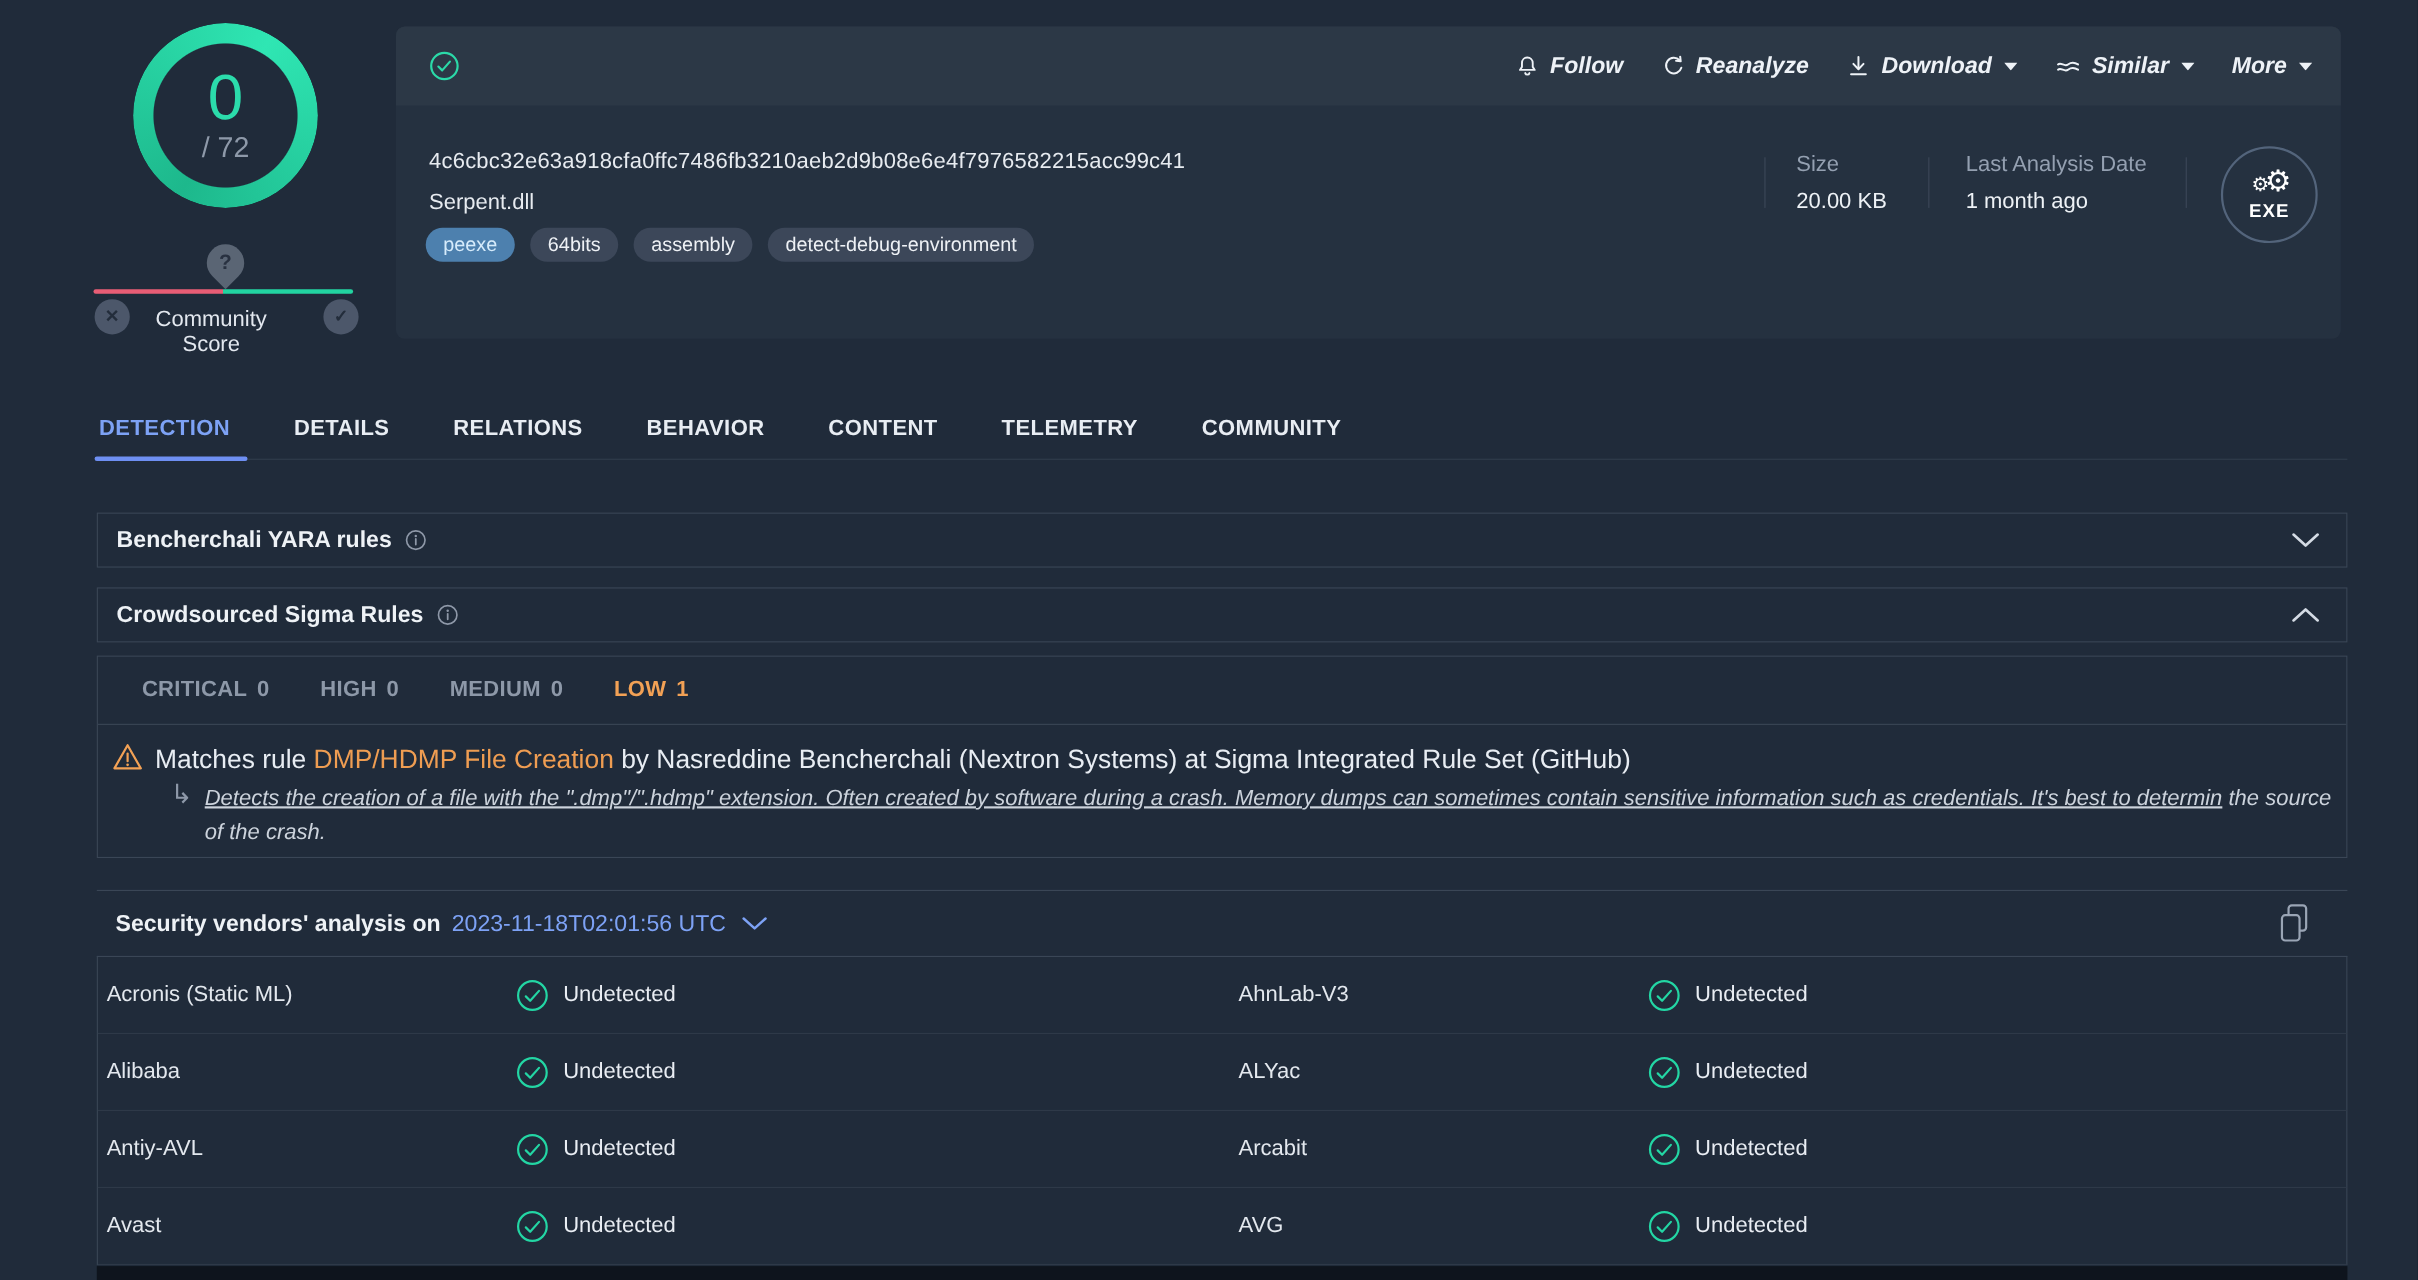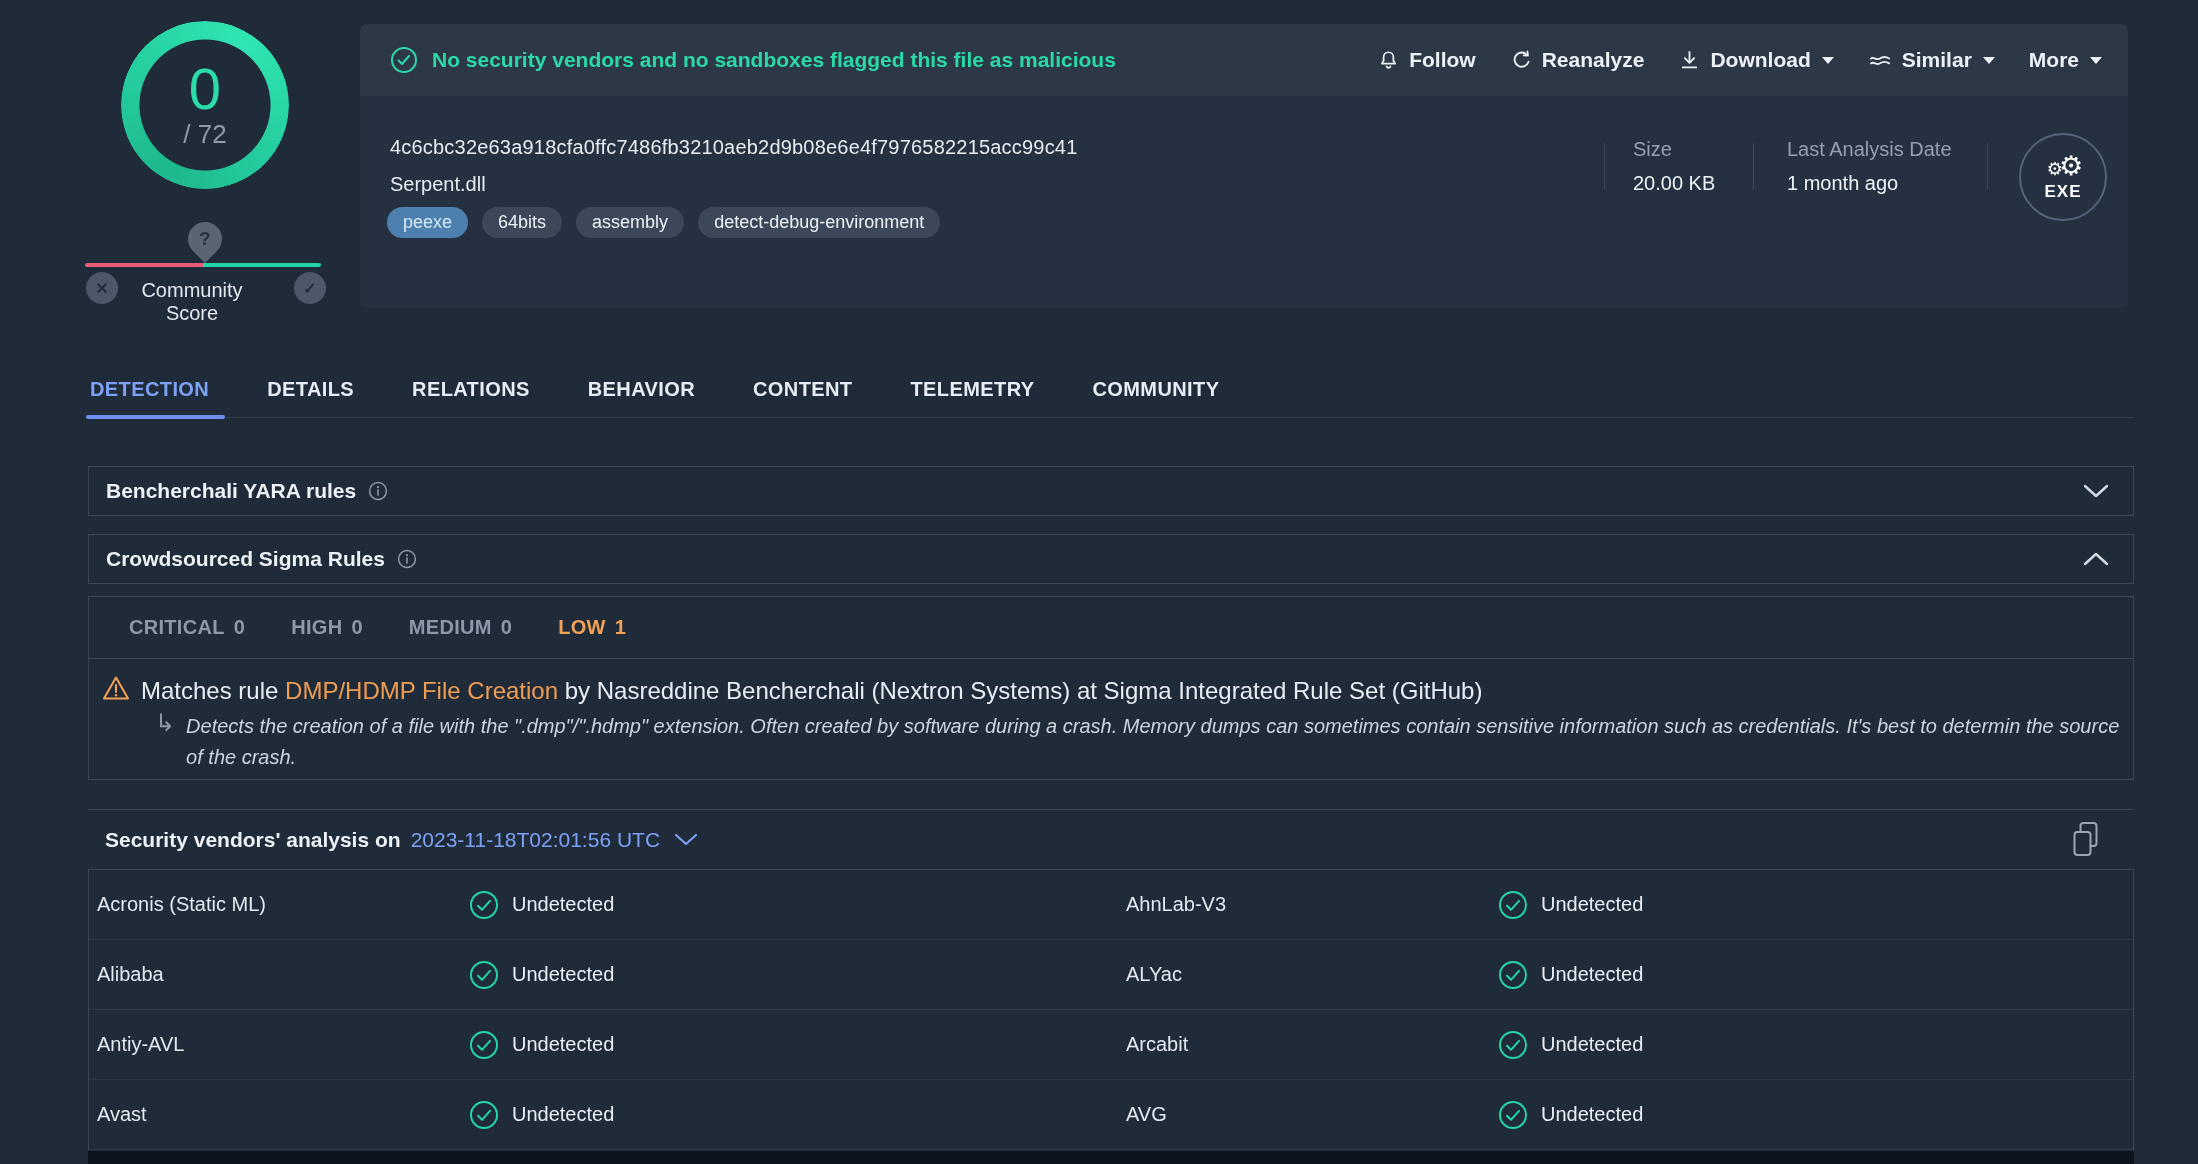--- a/index.html
+++ b/index.html
@@ -24,21 +24,21 @@
          display:flex; align-items:center; justify-content:center; color:#232d3b; font-size:16px; font-weight:bold; cursor:pointer; }
   .comm-no { left:86px; }
   .comm-yes { left:294px; }
   .community-label { position:absolute; left:118px; top:279px; width:148px; text-align:center; font-size:20px; color:#e3e8ef; }
 
   
   .header-panel { position:absolute; left:360px; top:24px; width:1768px; height:284px; background:#253140; border-radius:8px; }
   .banner { position:absolute; left:0; top:0; right:0; height:72px; background:#2c3846; border-radius:8px 8px 0 0;
             display:flex; align-items:center; padding:0 26px 0 30px; }
   .banner-msg { color:#2bd9a8; font-weight:bold; font-size:21px; margin-left:14px; }
-  .actions { margin-left:auto; display:flex; gap:34px; align-items:center; }
+  .actions { margin-left:auto; display:flex; gap:34px; align-items:center;font-style:italic; }
   .action { display:flex; align-items:center; gap:9px; font-size:21px; font-weight:bold; color:#eef2f7; cursor:pointer; white-space:nowrap; }
   .caret { margin-left:2px; }
 
   .hash { position:absolute; left:30px; top:112px; font-size:20px; color:#e7ebf0; letter-spacing:.2px; }
   .fname { position:absolute; left:30px; top:149px; font-size:20px; color:#e7ebf0; }
   .tags { position:absolute; left:27px; top:183px; display:flex; gap:14px; }
   .tag { height:31px; border-radius:16px; background:#3c4759; color:#eef1f5; font-size:18px; display:flex; align-items:center; padding:0 16px; cursor:pointer; }
   .tag.hl { background:#4d80ae; color:#d6ebfb; }
 
   .vdiv { position:absolute; top:119px; width:1px; height:46px; background:#3c4859; }
@@ -70,21 +70,21 @@
   .sev { font-size:20px; font-weight:bold; color:#8d98a8; letter-spacing:.3px; cursor:pointer; }
   .sev .cnt { margin-left:9px; }
   .sev.low { color:#f2a155; }
   .match-area { padding:16px 0 0 13px; }
   .match-line { display:flex; align-items:flex-start; gap:11px; font-size:24px; color:#e8edf3; }
   .match-line .txt { margin-top:2px; }
   .rule-link { color:#ef9d52; cursor:pointer; }
   .desc { margin-left:53px; margin-top:6px; display:flex; gap:11px; color:#ccd3dc; font-size:20px; font-style:italic; }
   .desc-arrow { color:#8d98a8; font-style:normal; font-size:24px; line-height:24px; }
   .desc-lines { flex:1; min-width:0; line-height:31px; }
-  .desc-l1 { white-space:nowrap; overflow:hidden; }
+  .desc-l1 { white-space:nowrap; overflow:hidden;text-decoration:underline; }
 
   
   .analysis-header { position:absolute; left:88px; top:809px; width:2046px; height:60px; border-top:1px solid #3a4656;
                      display:flex; align-items:center; padding-left:17px; }
   .analysis-title { font-size:21px; font-weight:bold; color:#eef2f6; }
   .analysis-date { font-size:21px; color:#7da2f5; margin-left:10px; cursor:pointer; }
   .date-chevron { margin-left:14px; display:flex; cursor:pointer; }
   .copy-btn { margin-left:auto; margin-right:33px; display:flex; cursor:pointer; }
 
   .vendor-table { position:absolute; left:88px; top:869px; width:2046px; border:1px solid #3a4656; border-bottom:none; }
@@ -120,21 +120,20 @@
     </div>
 
   <div class="header-panel">
     <div class="banner">
       <span>
         <svg width="28" height="28" viewBox="0 0 28 28">
             <circle cx="14" cy="14" r="12" fill="none" stroke="#2bd9a8" stroke-width="2"></circle>
             <path d="M8.5 14.5l3.5 3.5 7-8" fill="none" stroke="#2bd9a8" stroke-width="2" stroke-linecap="round" stroke-linejoin="round"></path>
           </svg>
       </span>
-      <span class="banner-msg">No security vendors and no sandboxes flagged this file as malicious</span>
       <div class="actions">
         <div class="action">
           <span>
               <svg width="23" height="23" viewBox="0 0 24 24">
                 <path d="M12 3.4c-2.9 0-5.1 2.3-5.1 5.2v3.7L5 15.2h14l-1.9-2.9V8.6c0-2.9-2.2-5.2-5.1-5.2z" fill="none" stroke="#eef2f7" stroke-width="1.8" stroke-linejoin="round"></path>
                 <path d="M10 18.2a2.1 2.1 0 0 0 4 0" fill="none" stroke="#eef2f7" stroke-width="1.8" stroke-linecap="round"></path>
               </svg>
             </span>
           <span>Follow</span>
         </div>

